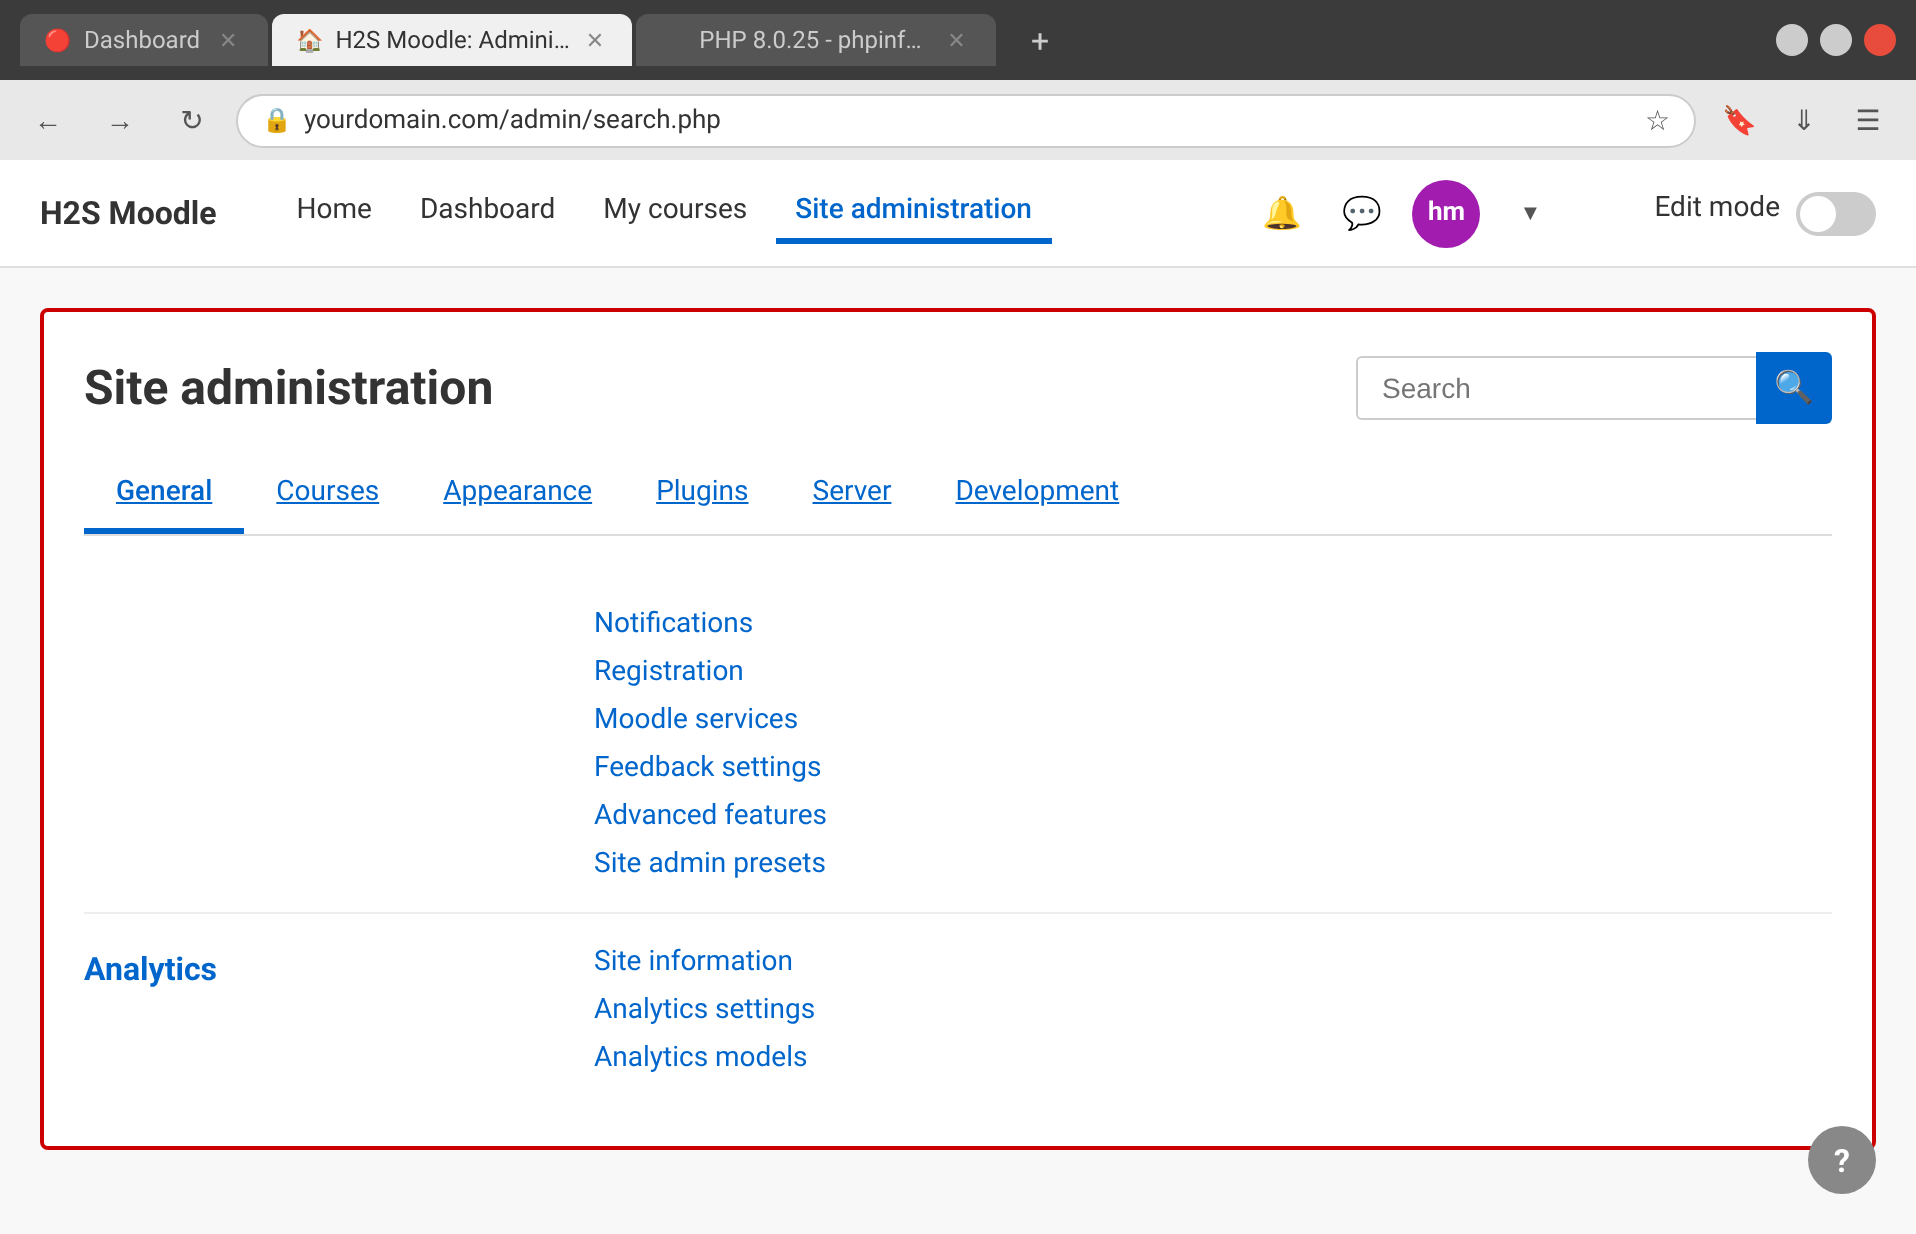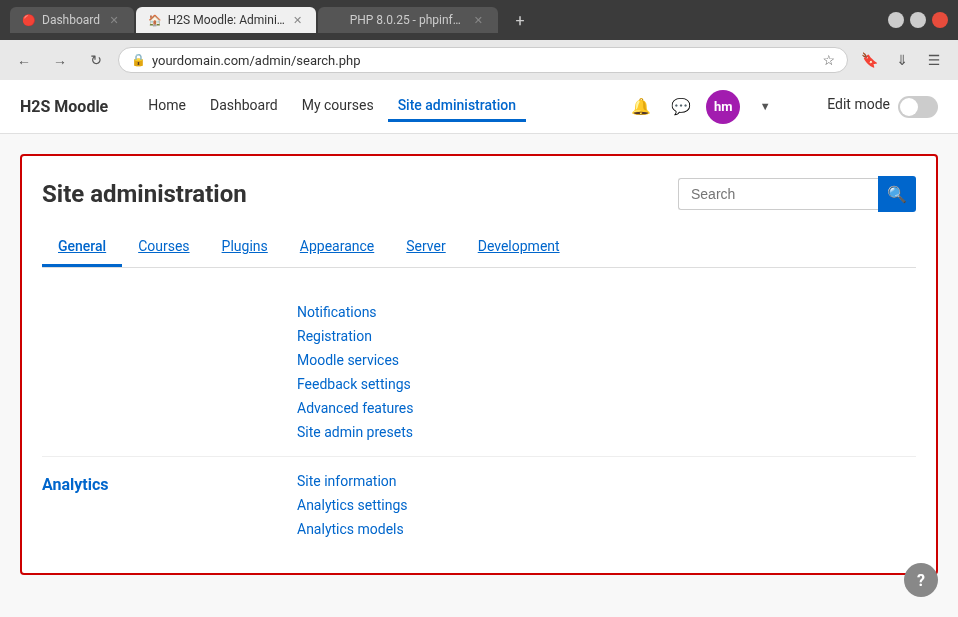--- a/index.html
+++ b/index.html
@@ -133,22 +133,22 @@
       <h1 class="admin-title">Site administration</h1>
       <div class="search-bar">
         <input class="search-input" type="text" placeholder="Search" style="">
         <button class="search-btn">🔍</button>
       </div>
     </div>
 
     <div class="admin-tabs" id="admin-tabs-container">
         <div class="admin-tab active">General</div>
         <div class="admin-tab">Courses</div>
+        <div class="admin-tab">Appearance</div>
         <div class="admin-tab">Plugins</div>
-        <div class="admin-tab">Appearance</div>
         <div class="admin-tab">Server</div>
         <div class="admin-tab">Development</div>
       </div>
 
     <div id="admin-sections-container">
         <div class="section">
           <div class="section-title"></div>
           <div class="section-links">
             <a class="section-link">Notifications</a>
             <a class="section-link">Registration</a>

